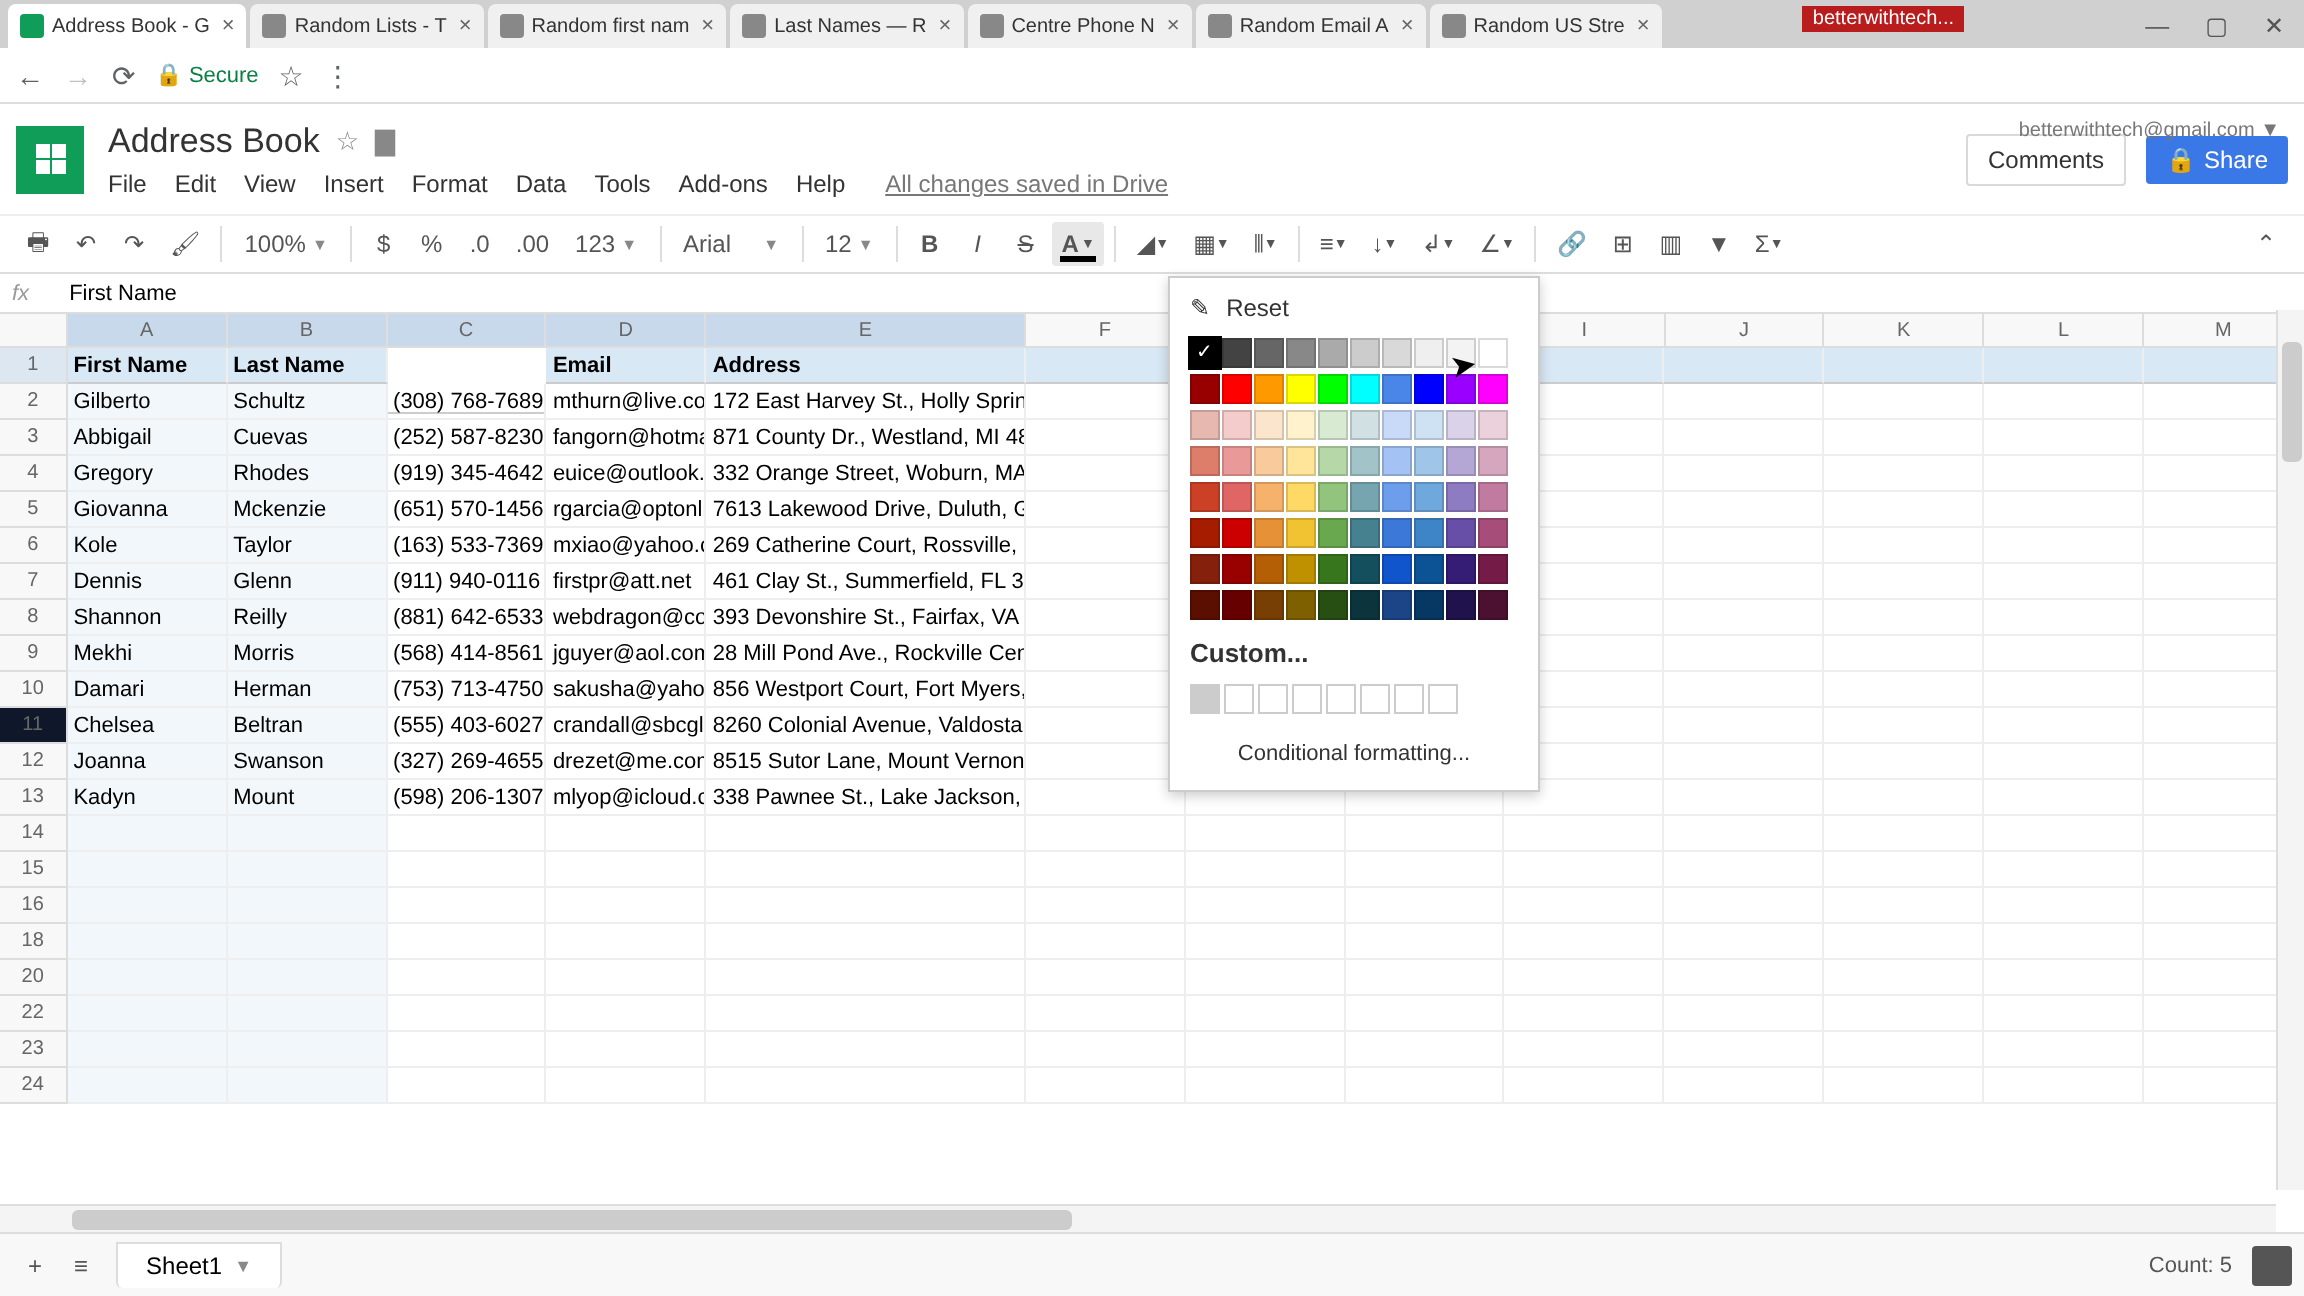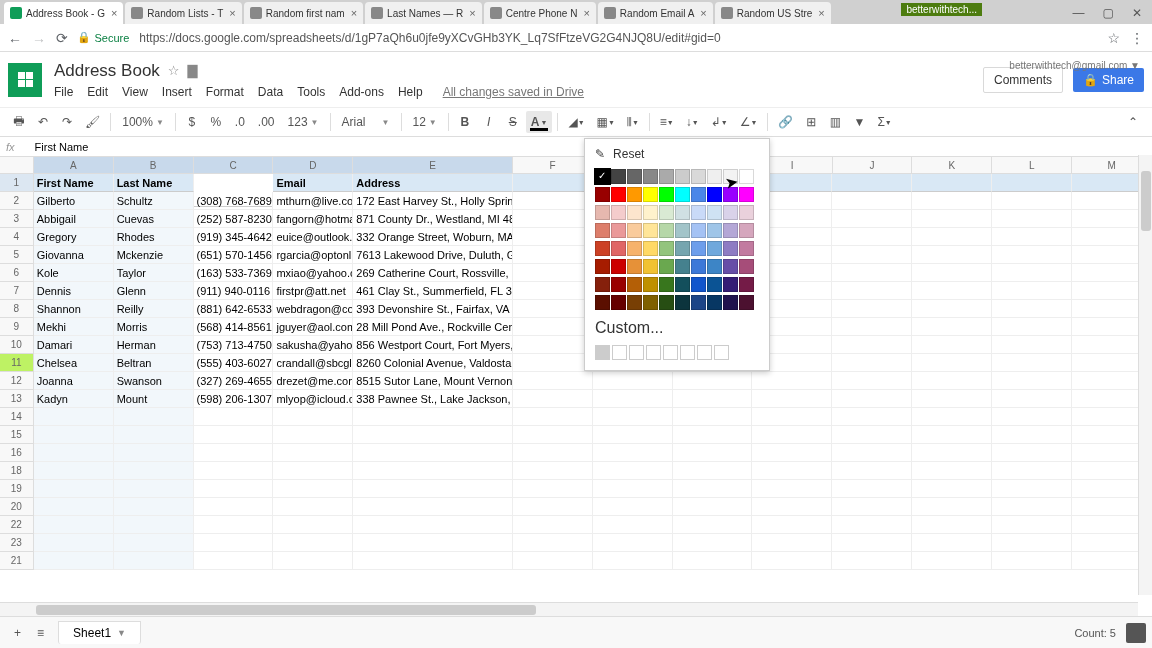--- a/index.html
+++ b/index.html
@@ -5,21 +5,21 @@
 * { margin: 0; padding: 0; box-sizing: border-box; font-family: Arial, sans-serif; }
 body { width: 1152px; height: 648px; overflow: hidden; background: #fff; position: relative; }
 
 
 .browser-tabs { height: 24px; background: #d0d0d0; display: flex; align-items: flex-end; padding-left: 4px; }
 .tab { height: 22px; background: #f0f0f0; border-radius: 4px 4px 0 0; display: flex; align-items: center; padding: 0 6px; margin-right: 2px; font-size: 10px; color: #333; max-width: 128px; overflow: hidden; white-space: nowrap; position: relative; }
 .tab.active { background: #fff; }
 .tab .favicon { width: 12px; height: 12px; margin-right: 4px; flex-shrink: 0; }
 .tab .close { margin-left: 6px; color: #666; font-size: 11px; }
 .win-controls { margin-left: auto; display: flex; align-items: center; height: 22px; gap: 18px; padding-right: 10px; color: #555; font-size: 12px; }
-.url-tag { position: absolute; right: 170px; top: 3px; background: #4d7c0f; color: #fff; font-size: 10px; padding: 1px 5px; }
+.url-tag { position: absolute; right: 170px; top: 3px; background: #b91c1c; color: #fff; font-size: 10px; padding: 1px 5px; }
 
 .addr-bar { height: 28px; display: flex; align-items: center; padding: 0 8px; border-bottom: 1px solid #ddd; gap: 10px; }
 .addr-bar .nav-icn { color: #5f6368; font-size: 14px; }
 .addr-bar .secure { color: #0b8043; font-size: 11px; display: flex; align-items: center; gap: 3px; }
 .addr-bar .url { font-size: 12px; color: #555; flex: 1; }
 .addr-bar .star, .addr-bar .menu { color: #5f6368; font-size: 14px; }
 
 
 .app-header { height: 56px; display: flex; align-items: center; padding: 0 8px; border-bottom: 1px solid #eee; }
 .app-logo { width: 34px; height: 34px; background: #0f9d58; display: flex; align-items: center; justify-content: center; }
@@ -65,21 +65,21 @@
 .row.hrow .rh { background: #e8eef5; }
 .row:not(.hrow) .cell[data-col="0"], .row:not(.hrow) .cell[data-col="1"] { background: #f2f7fb; }
 
 
 .color-picker { position: absolute; top: 138px; left: 584px; width: 186px; background: #fff; border: 1px solid #ccc; box-shadow: 0 2px 6px rgba(0,0,0,0.2); z-index: 100; padding-bottom: 4px; }
 .cp-reset { display: flex; align-items: center; gap: 8px; padding: 8px 10px; font-size: 12px; color: #333; }
 .cp-grid { display: grid; grid-template-columns: repeat(10, 15px); gap: 1px; padding: 0 10px 3px; }
 .cp-grid .sw { width: 15px; height: 15px; border: 1px solid rgba(0,0,0,0.15); }
 .cp-grid .sw.selected { outline: 1px solid #000; position: relative; }
 .cp-grid .sw.selected::after { content: "✓"; position: absolute; color: #fff; font-size: 10px; top: 0; left: 2px; }
-.cp-custom { padding: 6px 10px; font-size: 16px; color: #333; }
+.cp-custom { padding: 6px 10px; font-size: 13px; color: #333; font-weight: bold; }
 .cp-recent { display: grid; grid-template-columns: repeat(8, 15px); gap: 2px; padding: 2px 10px 6px; }
 .cp-recent .sw { width: 15px; height: 15px; border: 1px solid #ccc; background: #fff; }
 .cp-cond { padding: 8px 10px; font-size: 11px; color: #333; text-align: center; }
 
 
 .cursor-img { position: absolute; top: 173px; left: 725px; z-index: 200; font-size: 16px; color: #000; transform: rotate(-10deg); }
 
 
 .sheet-tabs { position: absolute; bottom: 0; left: 0; right: 0; height: 32px; border-top: 1px solid #ddd; display: flex; align-items: center; padding: 0 6px; background: #f8f8f8; font-size: 12px; }
 .sheet-tabs .add, .sheet-tabs .all { padding: 4px 8px; color: #555; }
@@ -142,21 +142,20 @@
 </div>
 
 <div class="addr-bar">
   <span class="nav-icn">←</span>
   <span class="nav-icn" style="opacity:.4">→</span>
   <span class="nav-icn">⟳</span>
   <span class="secure">
     <span>🔒</span>
     <span>Secure</span>
   </span>
-  <span class="url">https://docs.google.com/spreadsheets/d/1gP7aQh6u0jfe9yXCvGHb3YK_Lq7SfFtzeVG2G4NJQ8U/edit#gid=0</span>
   <span class="star">☆</span>
   <span class="menu">⋮</span>
 </div>
 
 <div class="app-header">
   <div class="app-logo">
     <div class="app-logo-grid">
         <div></div>
         <div></div>
         <div></div>
@@ -428,21 +427,21 @@
         <div class="cell" data-col="5" style="width: 85px;"></div>
         <div class="cell" data-col="6" style="width: 85px;"></div>
         <div class="cell" data-col="7" style="width: 85px;"></div>
         <div class="cell" data-col="8" style="width: 85px;"></div>
         <div class="cell" data-col="9" style="width: 85px;"></div>
         <div class="cell" data-col="10" style="width: 85px;"></div>
         <div class="cell" data-col="11" style="width: 85px;"></div>
         <div class="cell" data-col="12" style="width: 85px;"></div>
       </div>
       <div class="row">
-        <div class="rh" style="background: #bef264;">11</div>
+        <div class="rh" style="background: #0f172a;">11</div>
         <div class="cell" data-col="0" style="width: 85px;">Chelsea</div>
         <div class="cell" data-col="1" style="width: 85px;">Beltran</div>
         <div class="cell" data-col="2" style="width: 85px;">(555) 403-6027</div>
         <div class="cell" data-col="3" style="width: 85px;">crandall@sbcglo</div>
         <div class="cell" data-col="4" style="width: 170px;">8260 Colonial Avenue, Valdosta, GA 31601</div>
         <div class="cell" data-col="5" style="width: 85px;"></div>
         <div class="cell" data-col="6" style="width: 85px;"></div>
         <div class="cell" data-col="7" style="width: 85px;"></div>
         <div class="cell" data-col="8" style="width: 85px;"></div>
         <div class="cell" data-col="9" style="width: 85px;"></div>
@@ -540,36 +539,20 @@
         <div class="cell" data-col="5" style="width: 85px;"></div>
         <div class="cell" data-col="6" style="width: 85px;"></div>
         <div class="cell" data-col="7" style="width: 85px;"></div>
         <div class="cell" data-col="8" style="width: 85px;"></div>
         <div class="cell" data-col="9" style="width: 85px;"></div>
         <div class="cell" data-col="10" style="width: 85px;"></div>
         <div class="cell" data-col="11" style="width: 85px;"></div>
         <div class="cell" data-col="12" style="width: 85px;"></div>
       </div>
       <div class="row">
-        <div class="rh">19</div>
-        <div class="cell" data-col="0" style="width: 85px;"></div>
-        <div class="cell" data-col="1" style="width: 85px;"></div>
-        <div class="cell" data-col="2" style="width: 85px;"></div>
-        <div class="cell" data-col="3" style="width: 85px;"></div>
-        <div class="cell" data-col="4" style="width: 170px;"></div>
-        <div class="cell" data-col="5" style="width: 85px;"></div>
-        <div class="cell" data-col="6" style="width: 85px;"></div>
-        <div class="cell" data-col="7" style="width: 85px;"></div>
-        <div class="cell" data-col="8" style="width: 85px;"></div>
-        <div class="cell" data-col="9" style="width: 85px;"></div>
-        <div class="cell" data-col="10" style="width: 85px;"></div>
-        <div class="cell" data-col="11" style="width: 85px;"></div>
-        <div class="cell" data-col="12" style="width: 85px;"></div>
-      </div>
-      <div class="row">
         <div class="rh">20</div>
         <div class="cell" data-col="0" style="width: 85px;"></div>
         <div class="cell" data-col="1" style="width: 85px;"></div>
         <div class="cell" data-col="2" style="width: 85px;"></div>
         <div class="cell" data-col="3" style="width: 85px;"></div>
         <div class="cell" data-col="4" style="width: 170px;"></div>
         <div class="cell" data-col="5" style="width: 85px;"></div>
         <div class="cell" data-col="6" style="width: 85px;"></div>
         <div class="cell" data-col="7" style="width: 85px;"></div>
         <div class="cell" data-col="8" style="width: 85px;"></div>
@@ -604,21 +587,21 @@
         <div class="cell" data-col="5" style="width: 85px;"></div>
         <div class="cell" data-col="6" style="width: 85px;"></div>
         <div class="cell" data-col="7" style="width: 85px;"></div>
         <div class="cell" data-col="8" style="width: 85px;"></div>
         <div class="cell" data-col="9" style="width: 85px;"></div>
         <div class="cell" data-col="10" style="width: 85px;"></div>
         <div class="cell" data-col="11" style="width: 85px;"></div>
         <div class="cell" data-col="12" style="width: 85px;"></div>
       </div>
       <div class="row">
-        <div class="rh">21</div>
+        <div class="rh">24</div>
         <div class="cell" data-col="0" style="width: 85px;"></div>
         <div class="cell" data-col="1" style="width: 85px;"></div>
         <div class="cell" data-col="2" style="width: 85px;"></div>
         <div class="cell" data-col="3" style="width: 85px;"></div>
         <div class="cell" data-col="4" style="width: 170px;"></div>
         <div class="cell" data-col="5" style="width: 85px;"></div>
         <div class="cell" data-col="6" style="width: 85px;"></div>
         <div class="cell" data-col="7" style="width: 85px;"></div>
         <div class="cell" data-col="8" style="width: 85px;"></div>
         <div class="cell" data-col="9" style="width: 85px;"></div>
@@ -736,20 +719,21 @@
   <div class="cp-recent" id="cp-recent">
       <div class="sw" style="background: rgb(204, 204, 204);"></div>
       <div class="sw"></div>
       <div class="sw"></div>
       <div class="sw"></div>
       <div class="sw"></div>
       <div class="sw"></div>
       <div class="sw"></div>
       <div class="sw"></div>
     </div>
+  <div class="cp-cond">Conditional formatting...</div>
 </div>
 
 <div class="cursor-img">➤</div>
 
 <div class="scrollbar-v">
     <div class="thumb"></div>
   </div>
 <div class="scrollbar-h">
     <div class="thumb"></div>
   </div>

